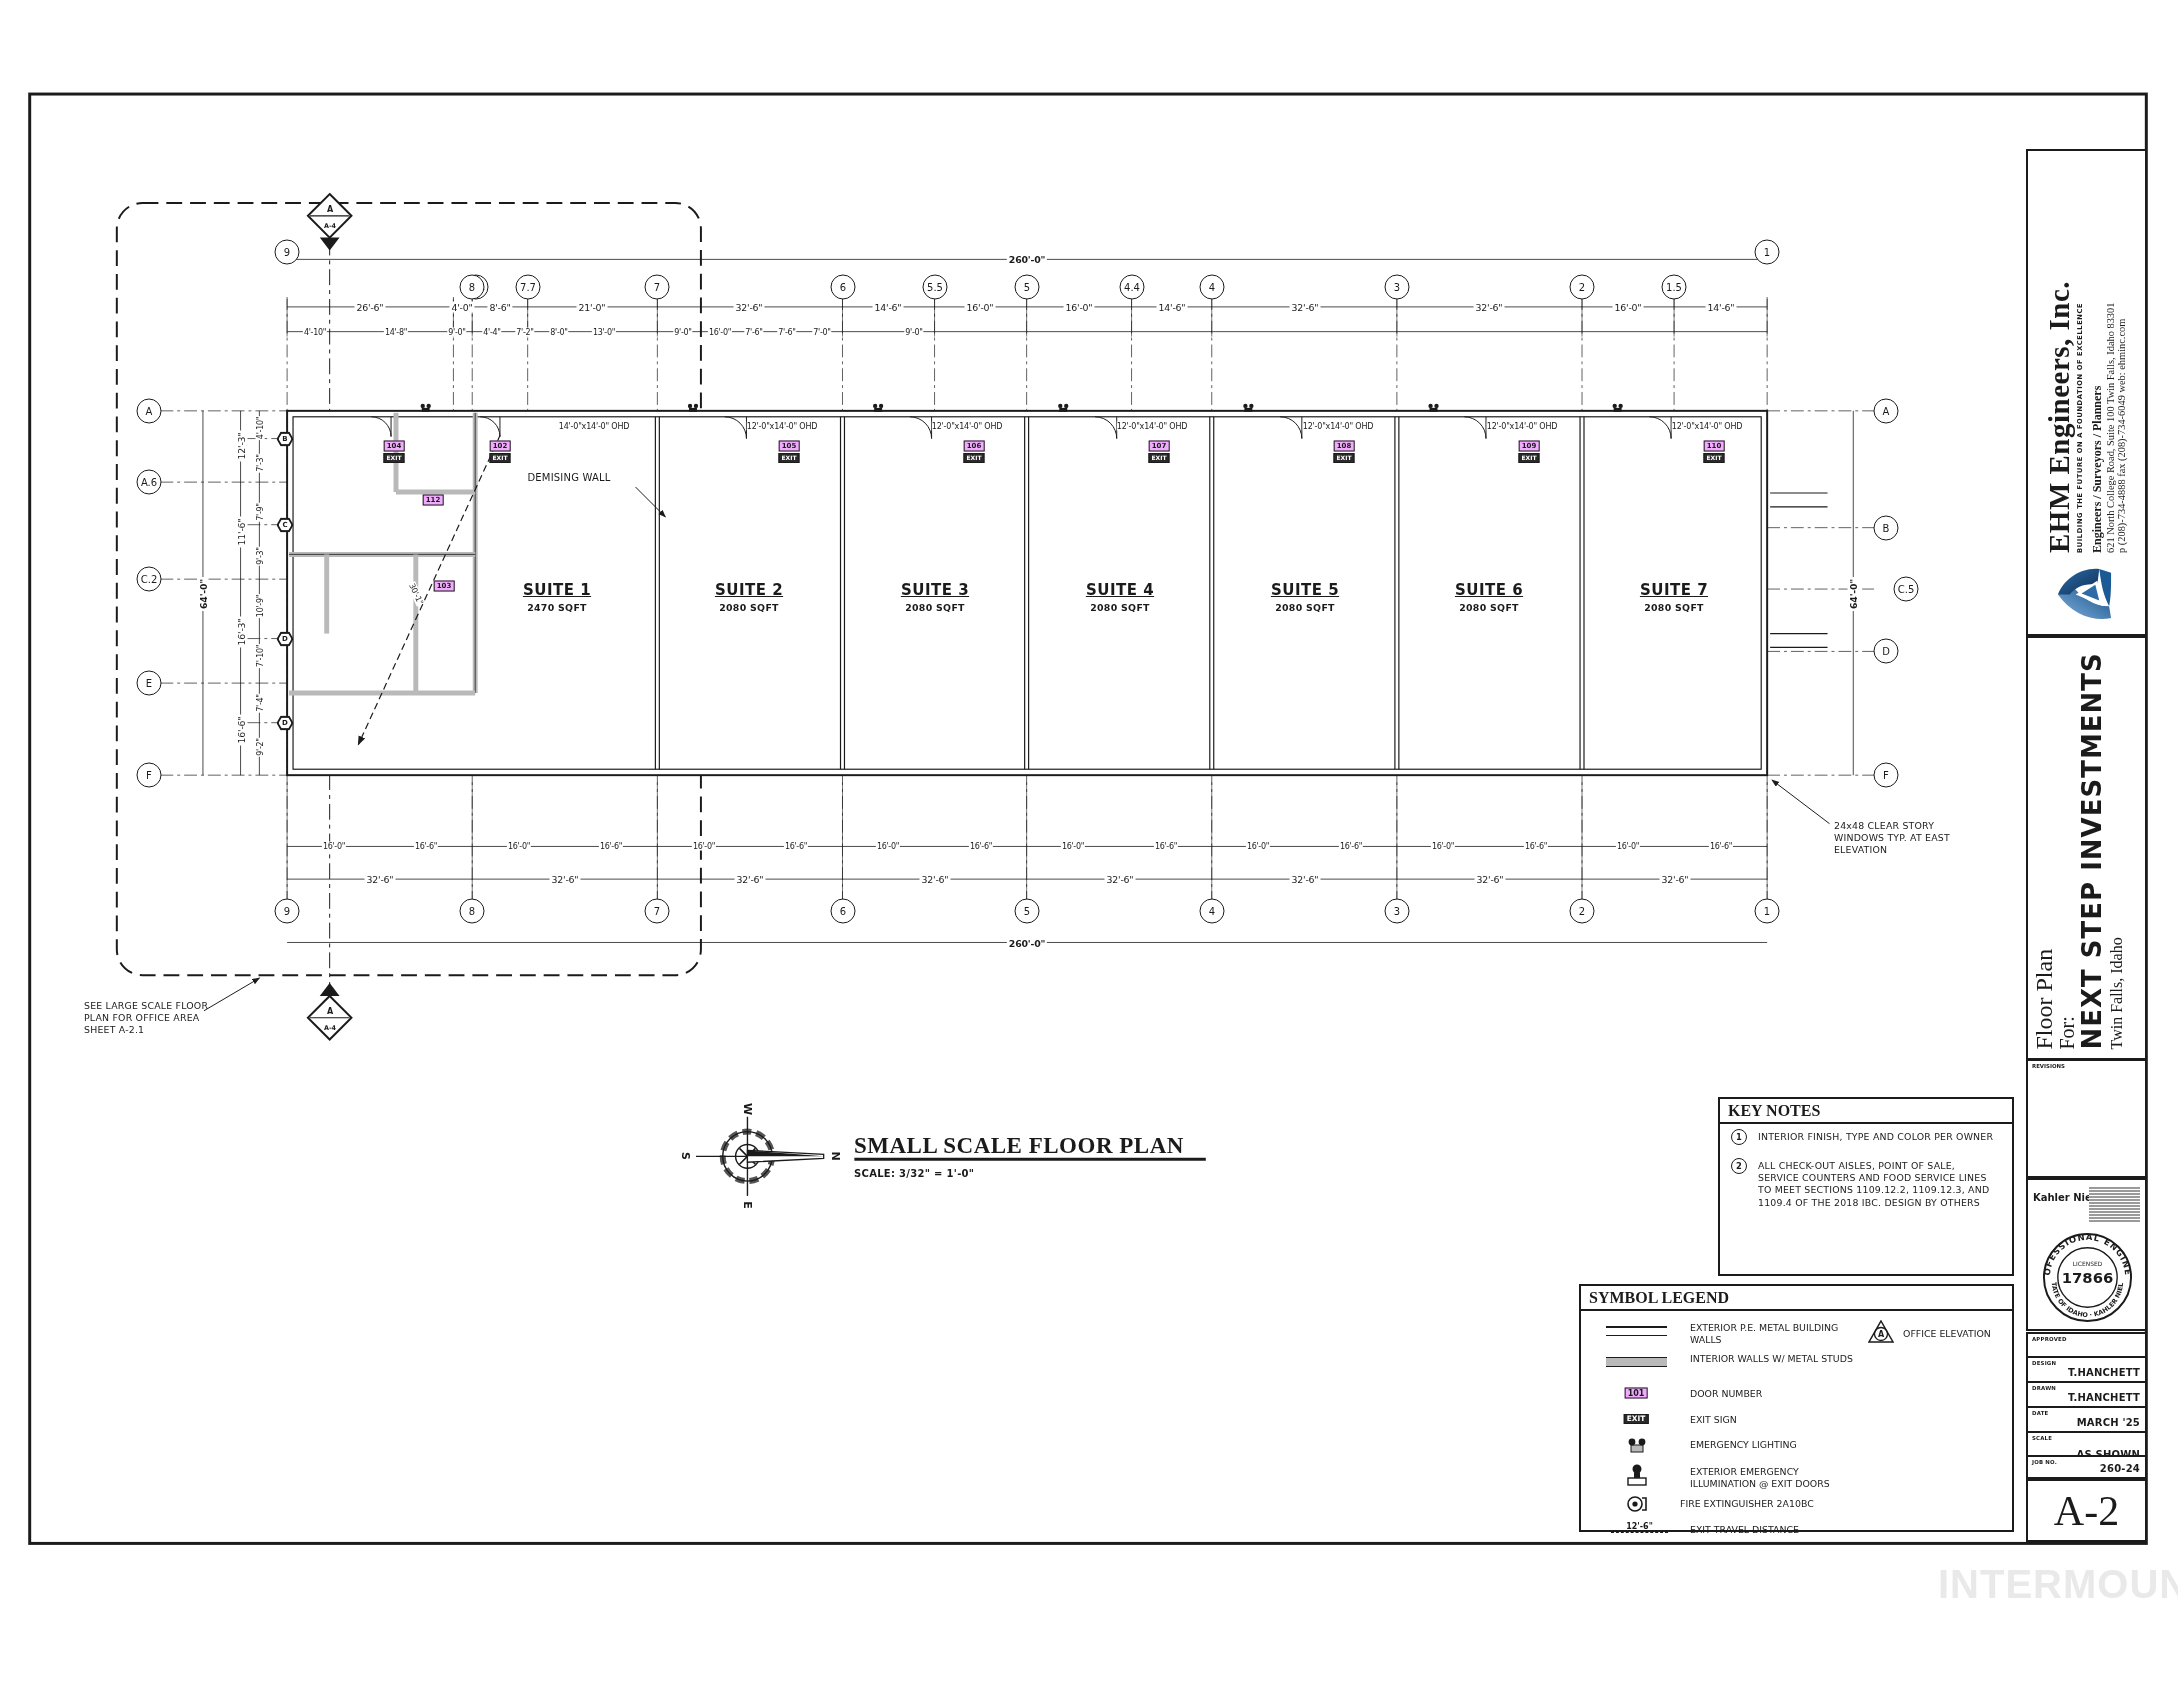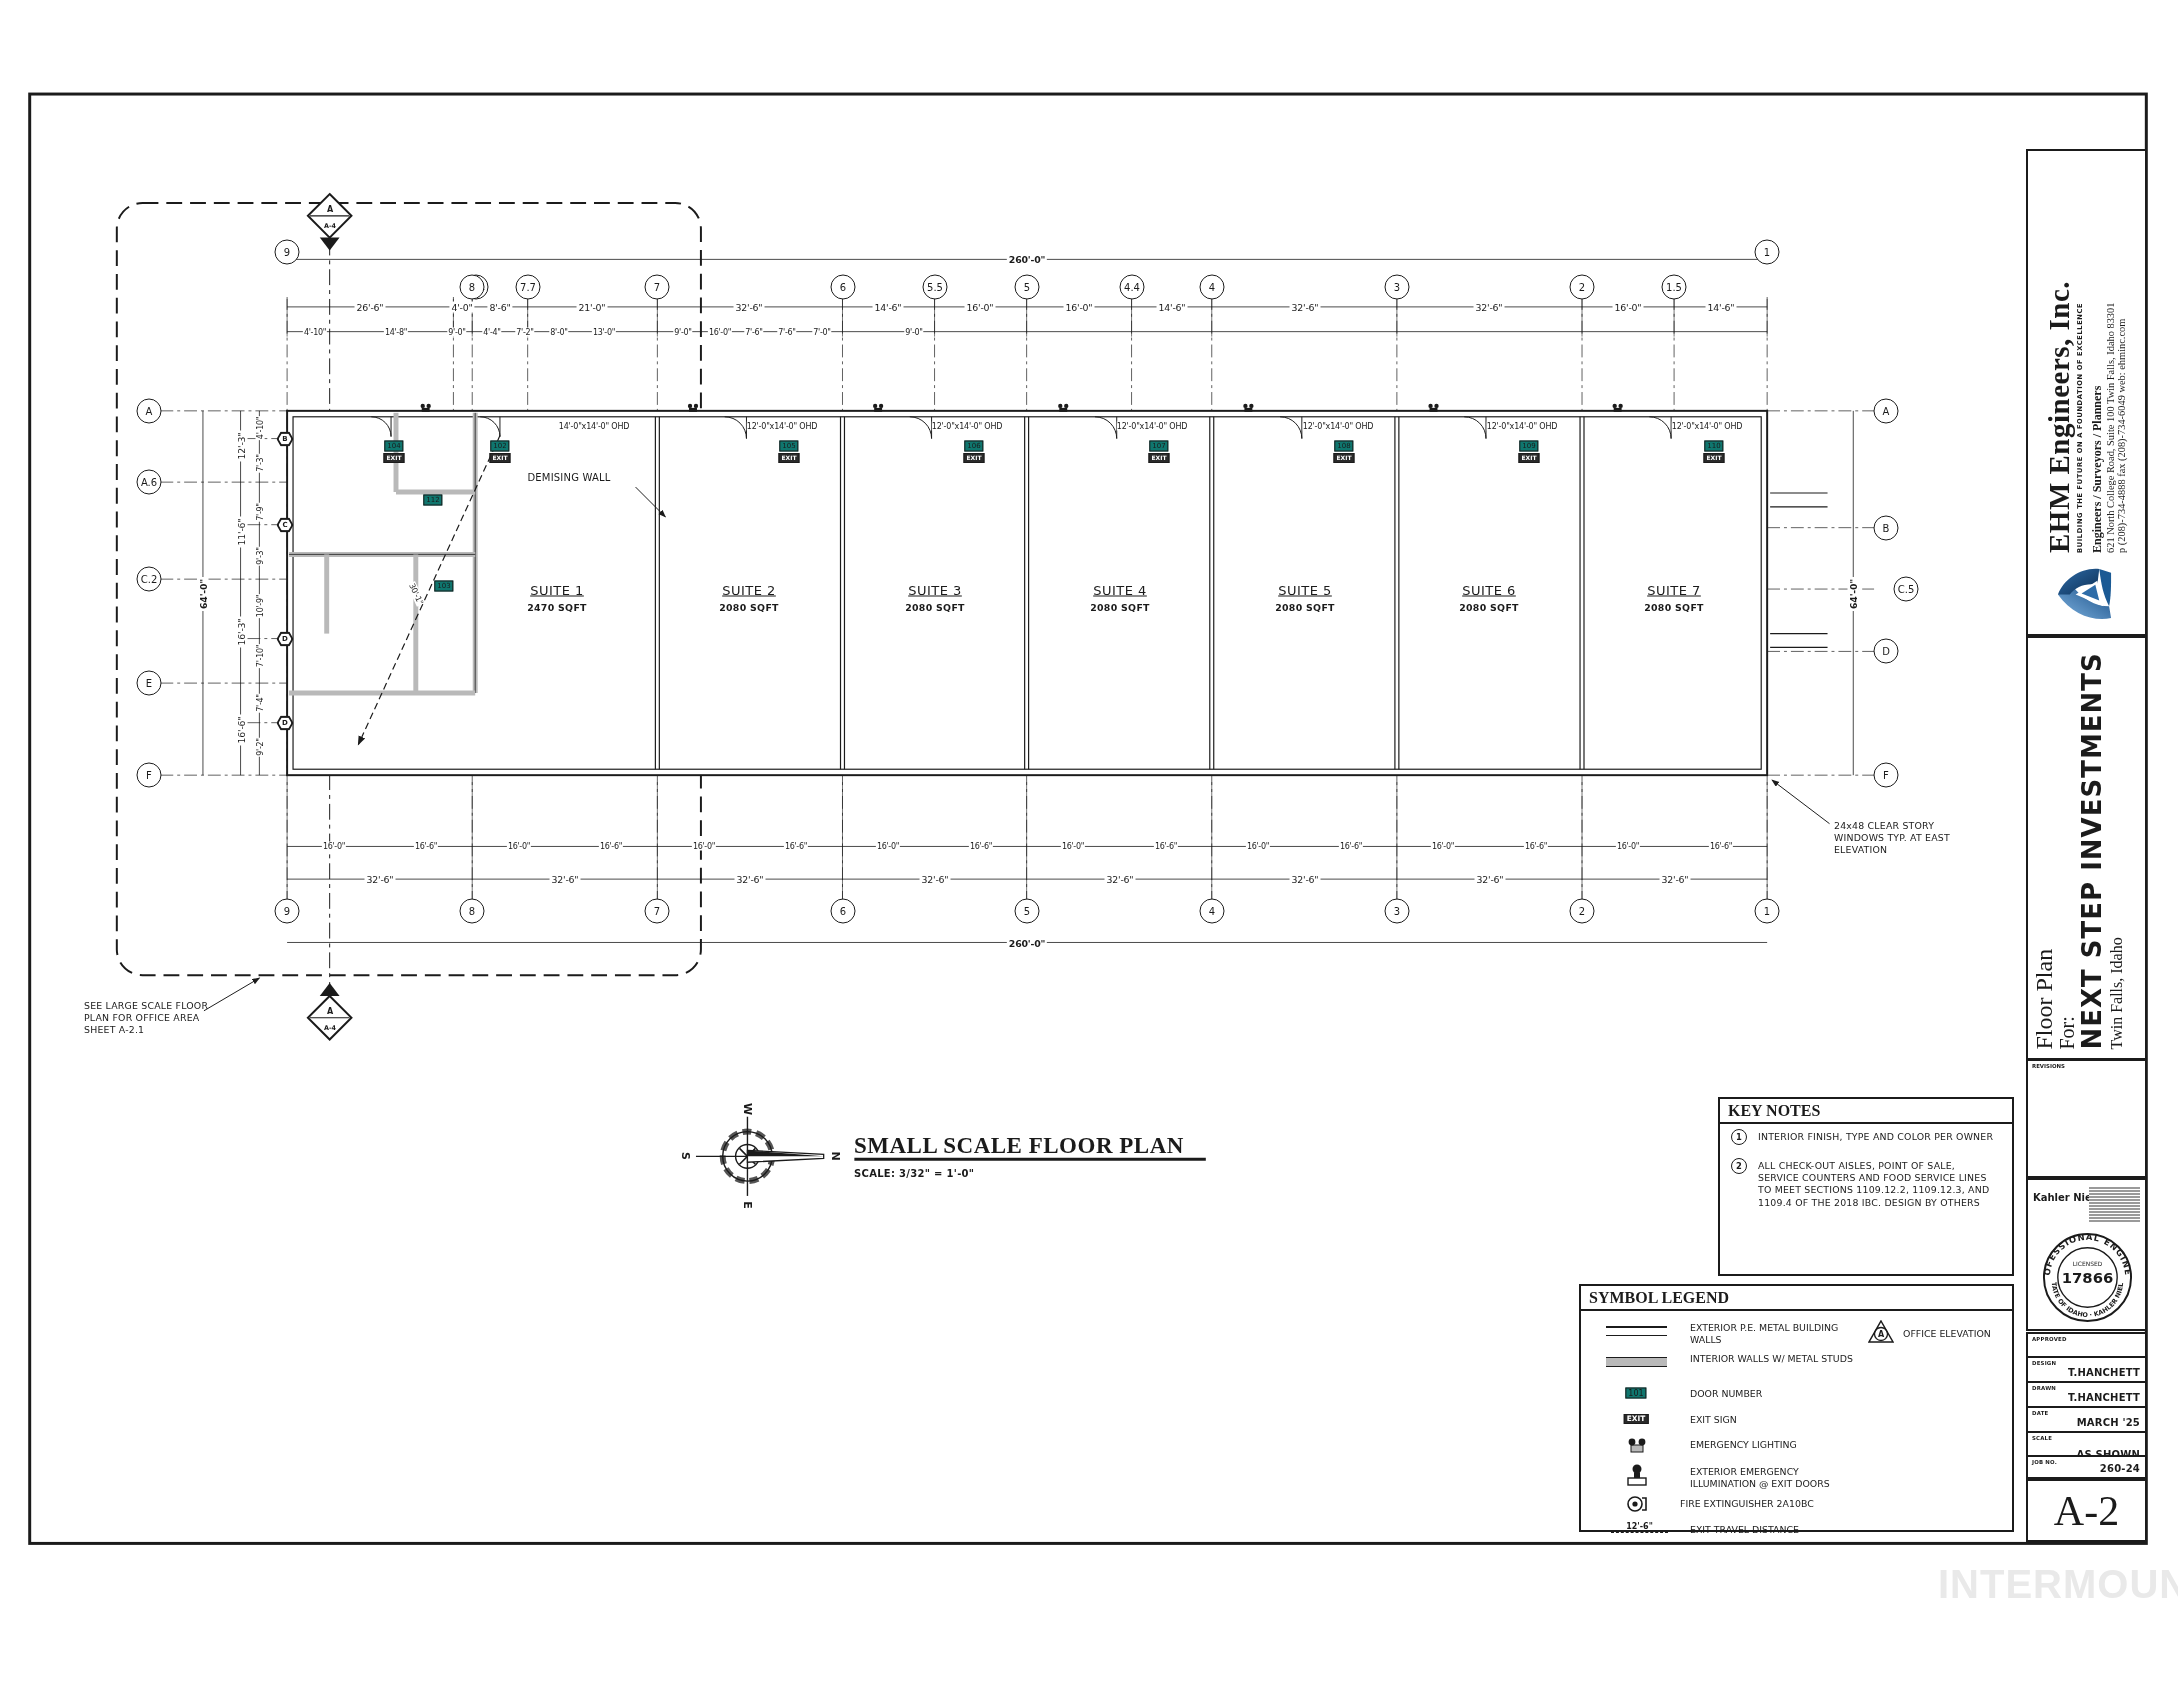--- a/index.html
+++ b/index.html
@@ -3,23 +3,23 @@
 <meta charset="utf-8">
 <style>
   html,body{margin:0;padding:0;background:#fff;}
   body{width:2178px;height:1683px;position:relative;font-family:"DejaVu Sans",sans-serif;color:#1b1b1b;overflow:hidden;}
   .abs{position:absolute;}
   .lbl{position:absolute;transform:translate(-50%,-50%);font-size:11px;white-space:nowrap;color:#1b1b1b;}
   .dim{font-size:9.4px;background:#fff;padding:0 2px;letter-spacing:-0.2px;}
   .dimsub{font-size:8px;background:#fff;padding:0 1px;letter-spacing:-0.3px;}
   .rl{transform:translate(-50%,-50%) rotate(-90deg);}
   .gbub{position:absolute;transform:translate(-50%,-50%);width:23px;height:23px;border:1.4px solid #1b1b1b;border-radius:50%;font-size:10px;line-height:23px;text-align:center;background:#fff;}
-  .suitename{font-size:13px;font-weight:normal;text-decoration:underline;letter-spacing:0.5px;}
+  .suitename{font-size:15px;font-weight:bold;text-decoration:underline;letter-spacing:0.5px;}
   .suitearea{font-size:9.4px;font-weight:bold;letter-spacing:0.3px;}
-  .tag{position:absolute;transform:translate(-50%,-50%);border:1.1px solid #1b1b1b;background:#0f766e;font-size:7px;font-weight:normal;padding:0 2px;line-height:9px;white-space:nowrap;}
+  .tag{position:absolute;transform:translate(-50%,-50%);border:1.1px solid #1b1b1b;background:#f0abfc;font-size:7px;font-weight:bold;padding:0 2px;line-height:9px;white-space:nowrap;}
   .tagx{position:absolute;transform:translate(-50%,-50%);border:1px solid #1b1b1b;background:#2a2a2a;color:#fff;font-size:6px;font-weight:bold;padding:0 2px;line-height:8px;white-space:nowrap;}
   .hex{position:absolute;transform:translate(-50%,-50%);width:17px;height:15px;background:#1b1b1b;clip-path:polygon(25% 0,75% 0,100% 50%,75% 100%,25% 100%,0 50%);display:flex;align-items:center;justify-content:center;}
   .hexin{display:block;width:13px;height:11px;background:#fff;clip-path:polygon(25% 0,75% 0,100% 50%,75% 100%,25% 100%,0 50%);font-size:7px;font-weight:bold;line-height:11px;text-align:center;color:#1b1b1b;}
   .note{position:absolute;font-size:9.4px;line-height:1.3;letter-spacing:0.2px;color:#1b1b1b;}
   .ohd{font-size:8px;background:#fff;letter-spacing:-0.2px;}
   .ptitle{position:absolute;font-family:"Liberation Serif",serif;font-weight:bold;font-size:23px;letter-spacing:0.5px;}
   .pscale{position:absolute;font-size:10px;font-weight:bold;letter-spacing:0.3px;}
   .box{position:absolute;border:2px solid #1b1b1b;background:#fff;}
   .boxtitle{font-family:"Liberation Serif",serif;font-weight:bold;font-size:16px;border-bottom:2px solid #1b1b1b;padding:3px 8px 2px;}
   .legrow{position:absolute;font-size:9.4px;line-height:1.25;}

